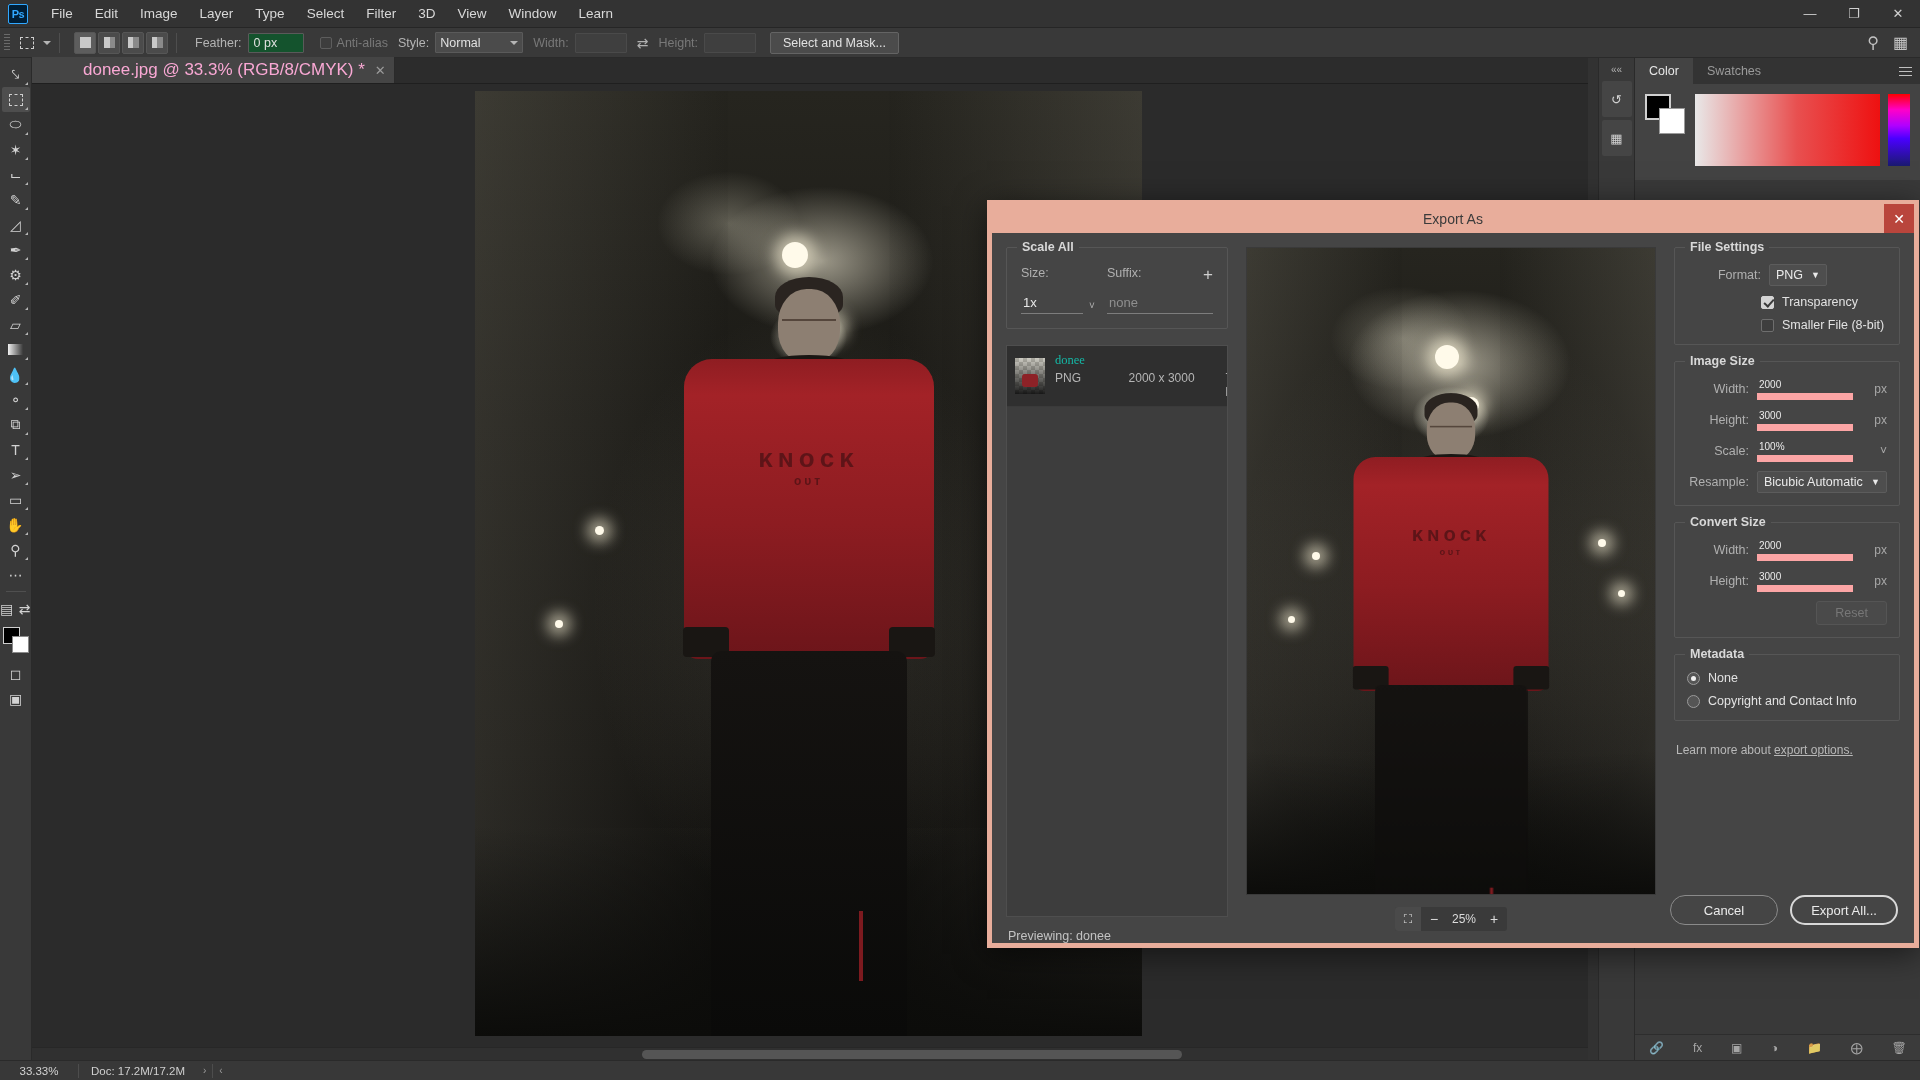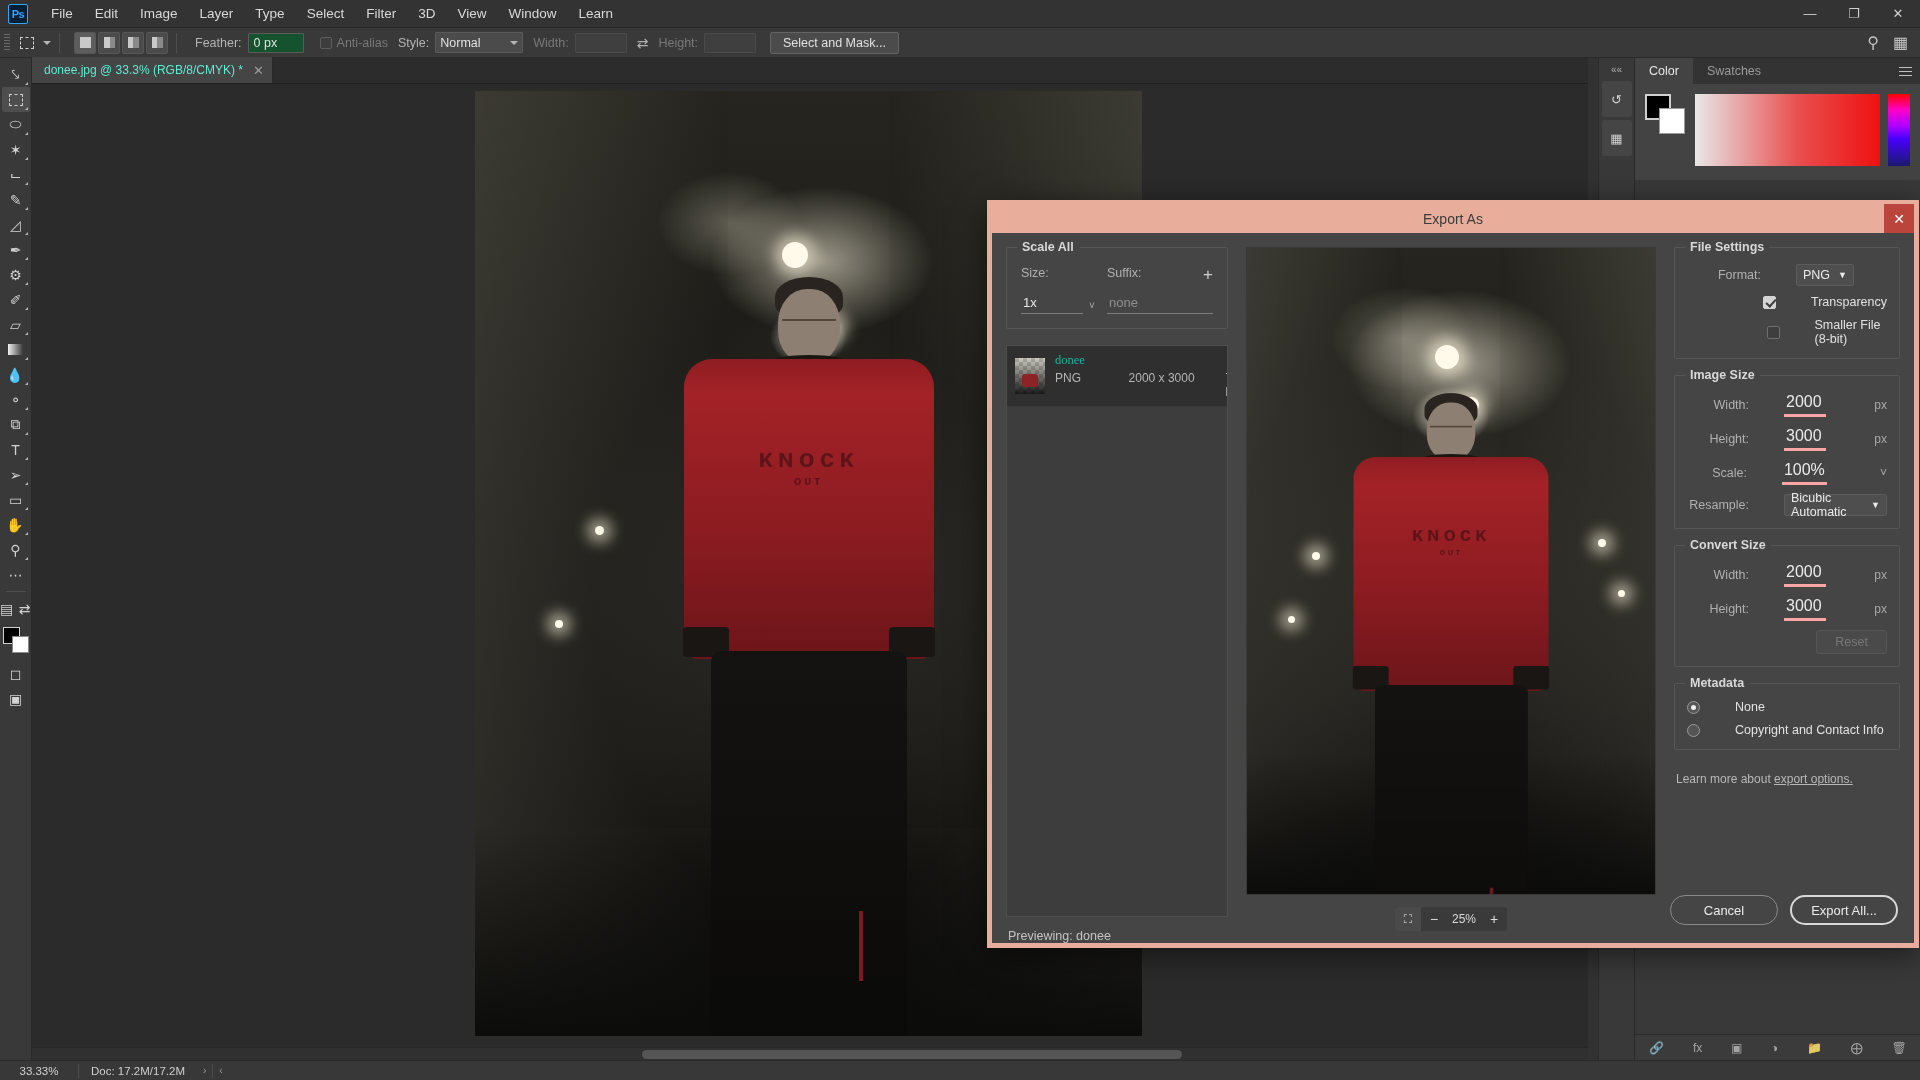--- a/index.html
+++ b/index.html
@@ -93,21 +93,21 @@
   
   .tabbar {
     position: absolute; left: 32px; top: 58px; width: 1556px; height: 26px;
     background: #2c2c2c; display: flex; align-items: flex-end;
     border-bottom: 1px solid #1f1f1f;
   }
   .doc-tab {
     height: 26px; background: #454545; display: flex; align-items: center;
     padding: 0 8px 0 12px; gap: 10px; border-right: 1px solid #2a2a2a;
   }
-  .doc-tab-label { color: #5eead4; font-size: 12px; white-space: nowrap; }
+  .doc-tab-label { color: #f9a8d4; font-size: 17px; white-space: nowrap; margin-left: 39px; }
   .doc-tab-close { color: #9b9b9b; font-size: 13px; line-height: 1; }
 
   
   .toolbar {
     position: absolute; left: 0; top: 58px; width: 32px; height: 1002px;
     background: #393939; border-right: 1px solid #2a2a2a;
     display: flex; flex-direction: column; align-items: center; padding-top: 4px;
   }
   .tool {
     width: 28px; height: 25px; display: flex; align-items: center; justify-content: center;
@@ -321,30 +321,30 @@
   }
   .zoom-fit {
     width: 26px; height: 24px; display: flex; align-items: center; justify-content: center;
     background: #4a4a4a; border-radius: 3px 0 0 3px; color: #dcdcdc; font-size: 12px;
   }
   .zoom-val { color: #dcdcdc; font-size: 12px; padding: 0 5px; min-width: 34px; text-align: center; }
 
   
   .dlg-right { width: 248px; padding: 14px 14px 0 8px; display: flex; flex-direction: column; gap: 16px; }
   .gb2 { border: 1px solid #565656; border-radius: 2px; padding: 16px 12px 12px 12px; position: relative; }
-  .frow { display: flex; align-items: center; margin-bottom: 9px; gap: 27px; }
+  .frow { display: flex; align-items: center; margin-bottom: 9px; }
   .frow:last-child { margin-bottom: 0; }
   .flabel { color: #b0b0b0; font-size: 12.5px; text-align: right; margin-right: 8px; }
   .fselect {
     background: #4e4e4e; border: 1px solid #5c5c5c; border-radius: 2px; color: #eaeaea;
     font-size: 12.5px; height: 22px; padding: 0 6px; display: flex; align-items: center;
     justify-content: space-between; gap: 8px;
   }
   .uline {
-    flex: 1; border-bottom: 3px solid #fca5a5; color: #eaeaea; font-size: 16px; padding: 1px 2px 3px 2px;
+    flex: 1; border-bottom: 7px solid #fca5a5; color: #eaeaea; font-size: 10px; padding: 1px 2px 3px 2px;
   }
   .unit { color: #a8a8a8; font-size: 12px; width: 24px; text-align: right; margin-left: 10px; }
   .cbox {
     width: 13px; height: 13px; border: 1px solid #6e6e6e; background: #3e3e3e; border-radius: 2px;
     margin-right: 8px; flex: none; position: relative;
   }
   .cbox.on { background: #d4d4d4; border-color: #d4d4d4; }
   .cbox.on::after {
     content: ""; position: absolute; left: 4px; top: 0px; width: 4px; height: 8px;
     border: solid #3a3a3a; border-width: 0 2px 2px 0; transform: rotate(42deg);

